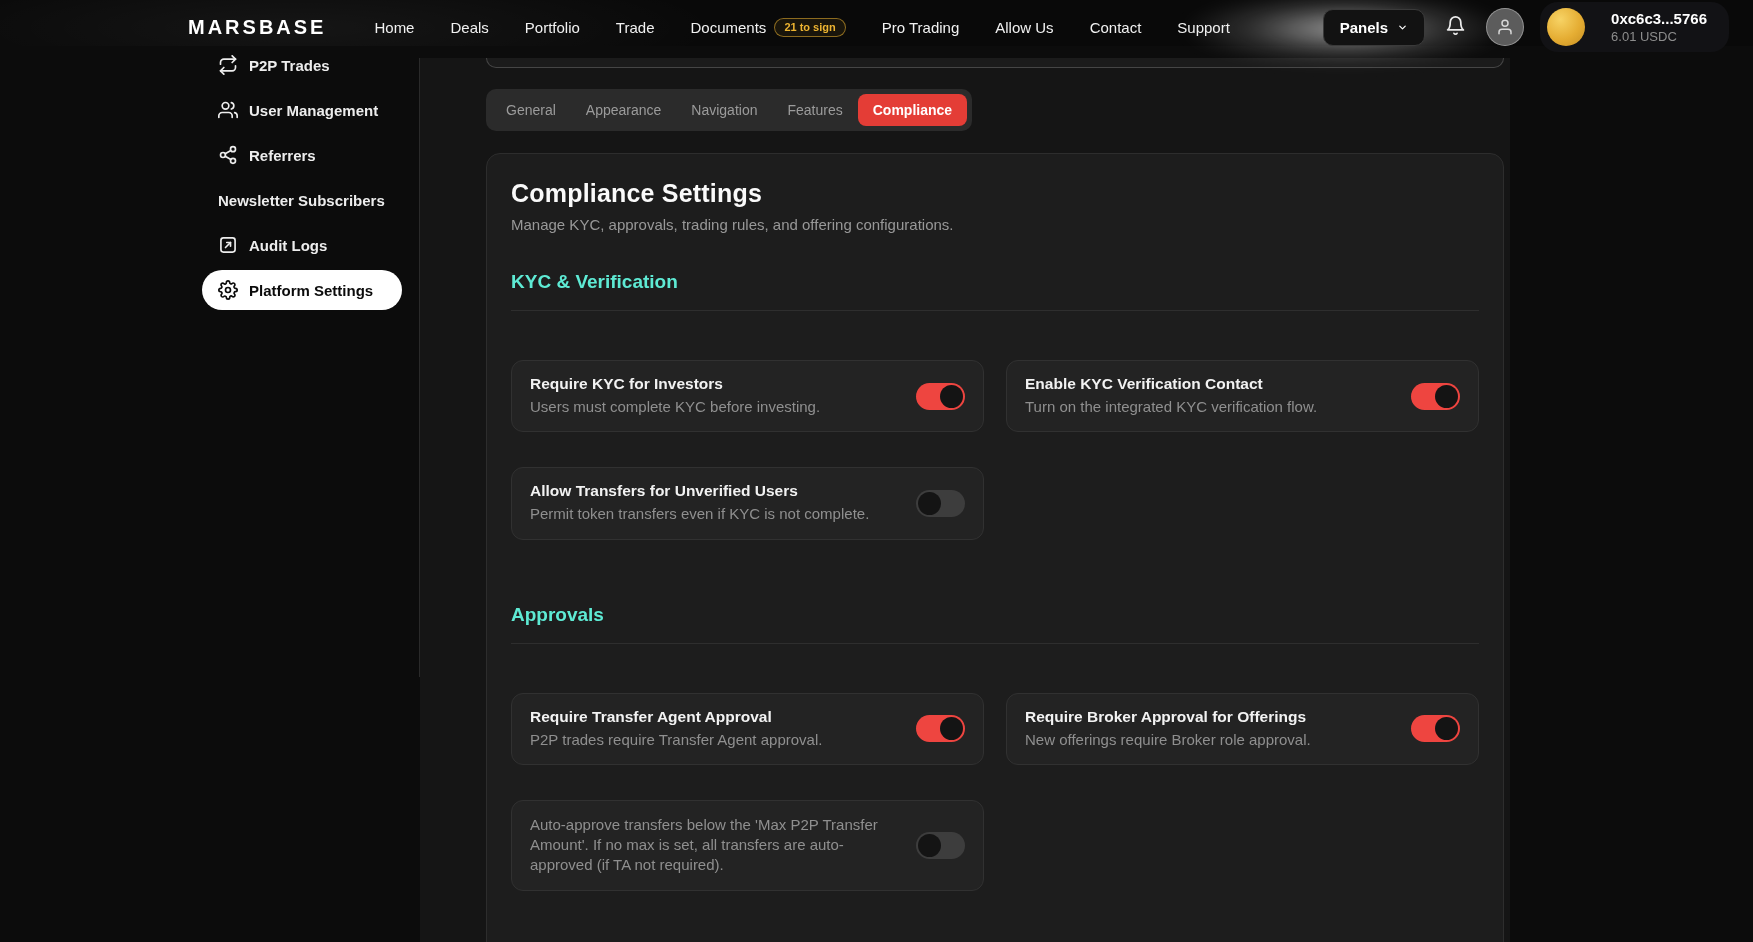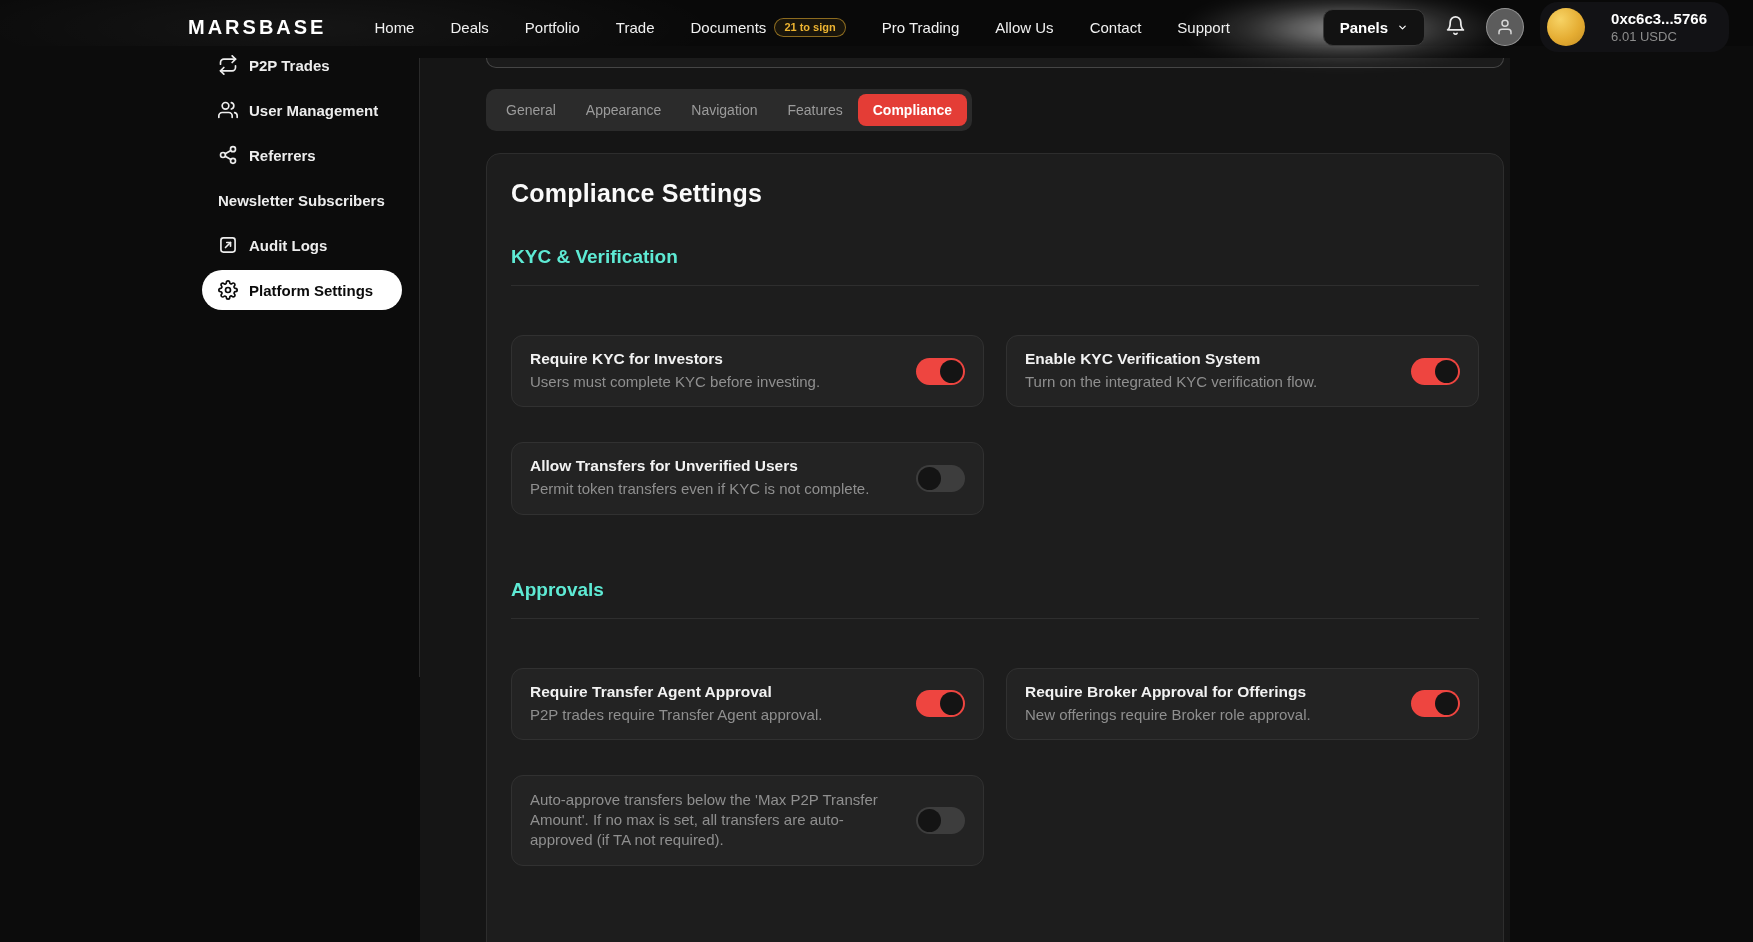--- a/index.html
+++ b/index.html
@@ -246,36 +246,37 @@
     <div class="cutoff-edge"></div>
     <div class="tabbar" id="tabbar">
         <button class="tab">General</button>
         <button class="tab">Appearance</button>
         <button class="tab">Navigation</button>
         <button class="tab">Features</button>
         <button class="tab active">Compliance</button>
       </div>
     <section class="main-card">
       <h1 class="page-title">Compliance Settings</h1>
+      <p class="page-subtitle">Manage KYC, approvals, trading rules, and offering configurations.</p>
       <div id="sections">
           <section class="settings-section">
             <h2 class="section-heading">KYC &amp; Verification</h2>
             <div class="settings-grid">
               <div class="setting-card">
                 <div class="st-text">
                   <div class="st-title">Require KYC for Investors</div>
                   <div class="st-desc">Users must complete KYC before investing.</div>
                 </div>
                 <div class="toggle on" role="switch" aria-checked="true">
                   <span class="knob"></span>
                 </div>
               </div>
               <div class="setting-card">
                 <div class="st-text">
-                  <div class="st-title">Enable KYC Verification System</div>
+                  <div class="st-title">Enable KYC Verification Contact</div>
                   <div class="st-desc">Turn on the integrated KYC verification flow.</div>
                 </div>
                 <div class="toggle on" role="switch" aria-checked="true">
                   <span class="knob"></span>
                 </div>
               </div>
               <div class="setting-card">
                 <div class="st-text">
                   <div class="st-title">Allow Transfers for Unverified Users</div>
                   <div class="st-desc">Permit token transfers even if KYC is not complete.</div>

